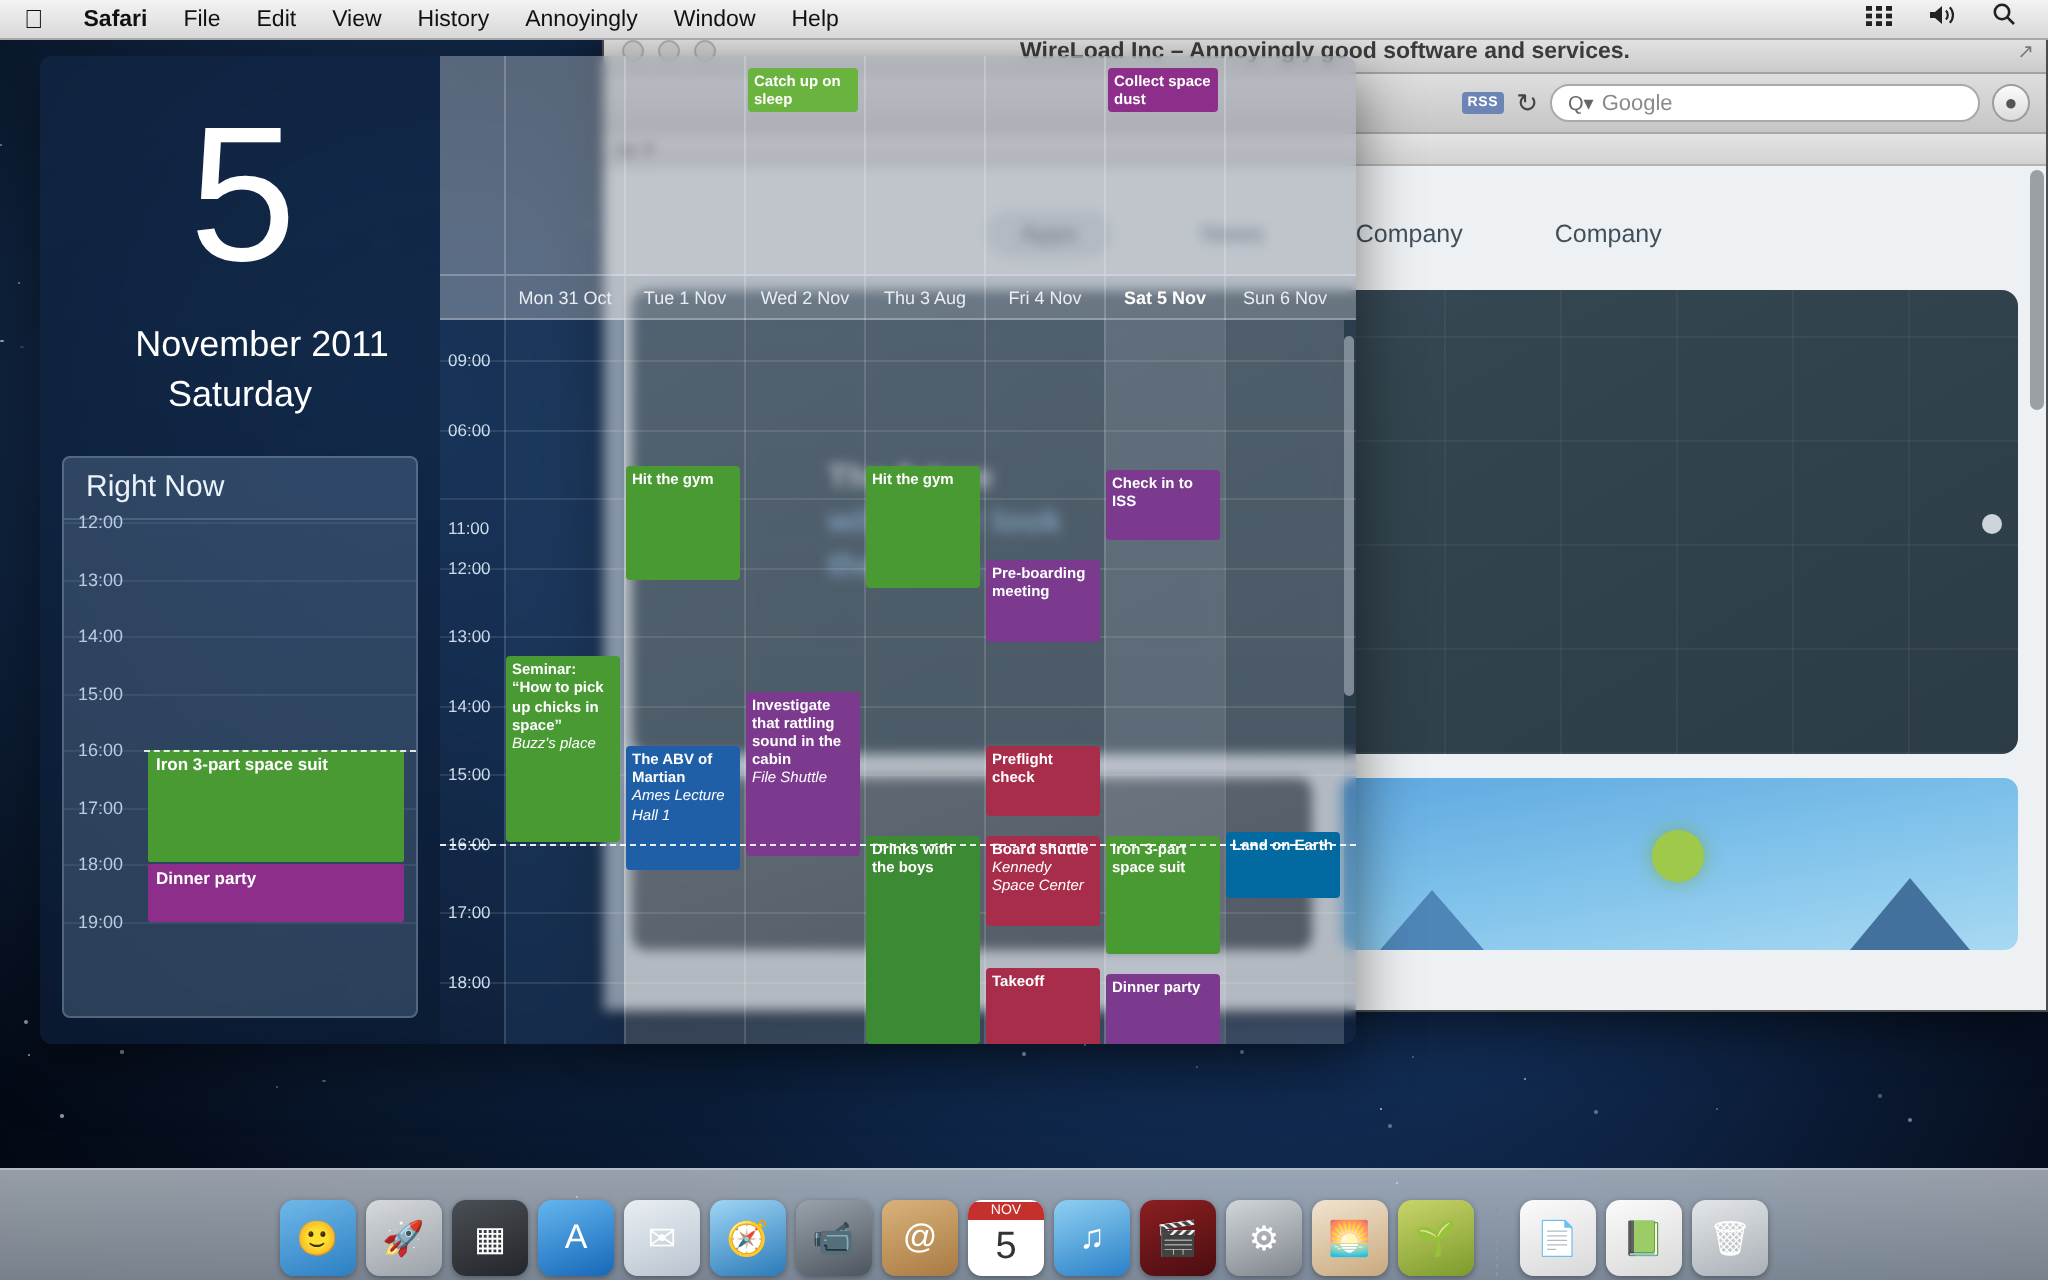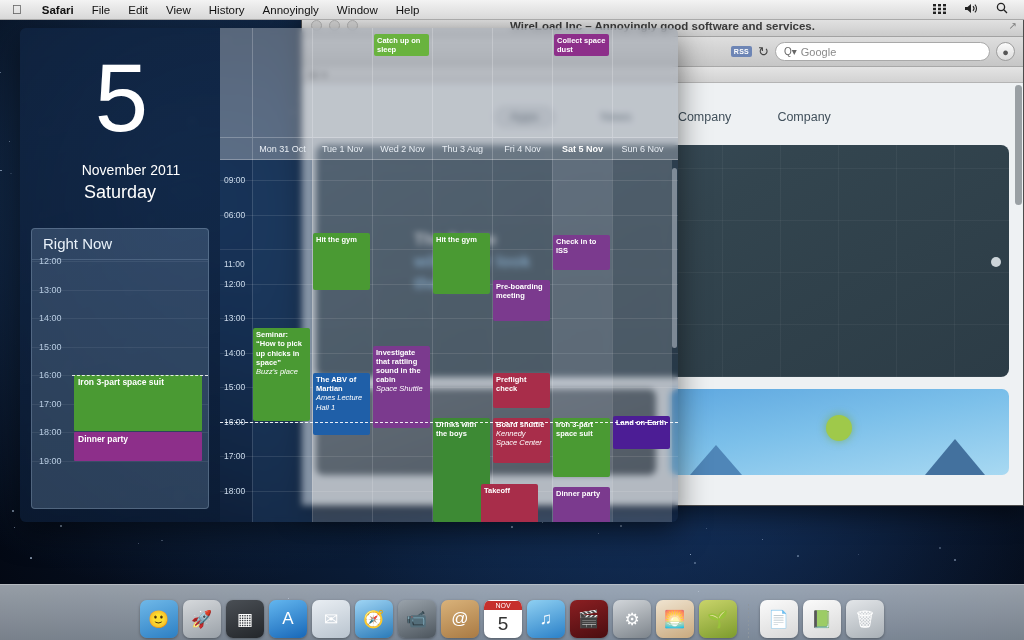--- a/index.html
+++ b/index.html
@@ -157,21 +157,21 @@
   
   #cal-left {
     position:absolute; left:0; top:0; width:200px; height:100%;
     background:linear-gradient(165deg, rgba(16,38,70,.55), rgba(10,26,50,.70));
     color:#fff;
   }
   #cal-daynum {
     text-align:center; font-size:96px; font-weight:300; line-height:1;
     padding-top:22px; letter-spacing:-3px; color:#fff;
   }
-  #cal-month { text-align:center; font-size:14px; font-weight:300; margin-top:16px;padding-left:22px; }
+  #cal-month { text-align:center; font-size:18px; font-weight:300; margin-top:16px;padding-left:22px; }
   #cal-weekday { text-align:center; font-size:18px; font-weight:300; margin-top:4px; }
   #rightnow {
     position:absolute; left:11px; top:200px; right:11px; bottom:13px;
     background:rgba(140,170,200,.26);
     border:1px solid rgba(190,215,240,.25);
     border-radius:4px; overflow:hidden;
   }
   #rightnow-title {
     font-size:15px; font-weight:300; color:#eaf2fa;
     padding:6px 0 7px 11px;
@@ -626,31 +626,31 @@
         <div class="hline" style="top: 261.5px;"></div>
         <div class="hlabel" style="top: 261.5px;">16:00</div>
         <div class="hline" style="top: 296px;"></div>
         <div class="hlabel" style="top: 296px;">17:00</div>
         <div class="hline" style="top: 330.5px;"></div>
         <div class="hlabel" style="top: 330.5px;">18:00</div>
         <div class="hlabel" style="top: 365px;">19:00</div>
         <div class="ev" style="left: 93px; width: 57px; top: 73.475px; height: 56.925px; background: rgb(74, 154, 51);"><span>Hit the gym</span></div>
         <div class="ev" style="left: 93px; width: 57px; top: 213.2px; height: 62.1px; background: rgb(31, 95, 168);"><span>The ABV of Martian</span><span class="loc">Ames Lecture Hall 1</span></div>
         <div class="ev" style="left: 33px; width: 57px; top: 168.35px; height: 93.15px; background: rgb(74, 154, 51);"><span>Seminar: “How to pick up chicks in space”</span><span class="loc">Buzz's place</span></div>
-        <div class="ev" style="left: 153px; width: 57px; top: 185.6px; height: 82.8px; background: rgb(123, 58, 142);"><span>Investigate that rattling sound in the cabin</span><span class="loc">Space Shuttle</span></div>
+        <div class="ev" style="left: 153px; width: 57px; top: 185.6px; height: 82.8px; background: rgb(123, 58, 142);"><span>Investigate that rattling sound in the cabin</span><span class="loc">File Shuttle</span></div>
         <div class="ev" style="left: 213px; width: 57px; top: 73.475px; height: 60.375px; background: rgb(74, 154, 51);"><span>Hit the gym</span></div>
         <div class="ev" style="left: 213px; width: 57px; top: 258.05px; height: 103.5px; background: rgb(61, 138, 52);"><span>Drinks with the boys</span></div>
         <div class="ev" style="left: 273px; width: 57px; top: 120.05px; height: 41.4px; background: rgb(123, 58, 142);"><span>Pre-boarding meeting</span></div>
         <div class="ev" style="left: 273px; width: 57px; top: 213.2px; height: 34.5px; background: rgb(168, 45, 74);"><span>Preflight check</span></div>
         <div class="ev" style="left: 273px; width: 57px; top: 258.05px; height: 44.85px; background: rgb(168, 45, 74);"><span>Board shuttle</span><span class="loc">Kennedy Space Center</span></div>
-        <div class="ev" style="left: 261px; width: 57px; top: 323.6px; height: 41.4px; background: rgb(168, 45, 74);"><span>Takeoff</span></div>
+        <div class="ev" style="left: 273px; width: 57px; top: 323.6px; height: 41.4px; background: rgb(168, 45, 74);"><span>Takeoff</span></div>
         <div class="ev" style="left: 333px; width: 57px; top: 75.2px; height: 34.5px; background: rgb(123, 58, 142);"><span>Check in to ISS</span></div>
         <div class="ev" style="left: 333px; width: 57px; top: 258.05px; height: 58.65px; background: rgb(74, 154, 51);"><span>Iron 3-part space suit</span></div>
         <div class="ev" style="left: 333px; width: 57px; top: 327.05px; height: 37.95px; background: rgb(123, 58, 142);"><span>Dinner party</span></div>
-        <div class="ev" style="left: 393px; width: 57px; top: 256.325px; height: 32.775px; background: #4c1d95;"><span>Land on Earth</span></div>
+        <div class="ev" style="left: 393px; width: 57px; top: 256.325px; height: 32.775px; background: #0369a1;"><span>Land on Earth</span></div>
         <div class="weeknow" style="top: 261.5px;"></div>
       </div>
     <div id="cal-scroll"></div>
   </div>
 </div>
 
 <div id="dock">
   <div id="dock-inner">
       <div class="dock-icon" style="background: linear-gradient(160deg, rgb(111, 184, 232), rgb(44, 127, 196));">🙂</div>
       <div class="dock-icon" style="background: linear-gradient(160deg, rgb(214, 217, 220), rgb(154, 161, 168));">🚀</div>

